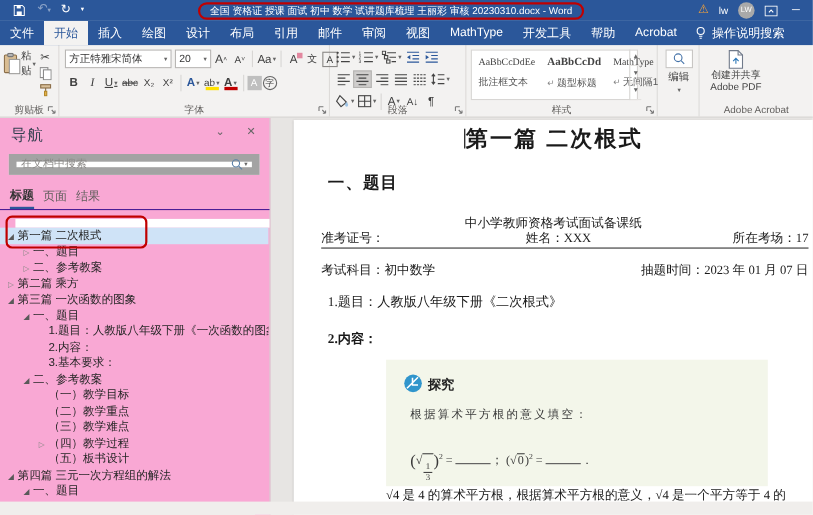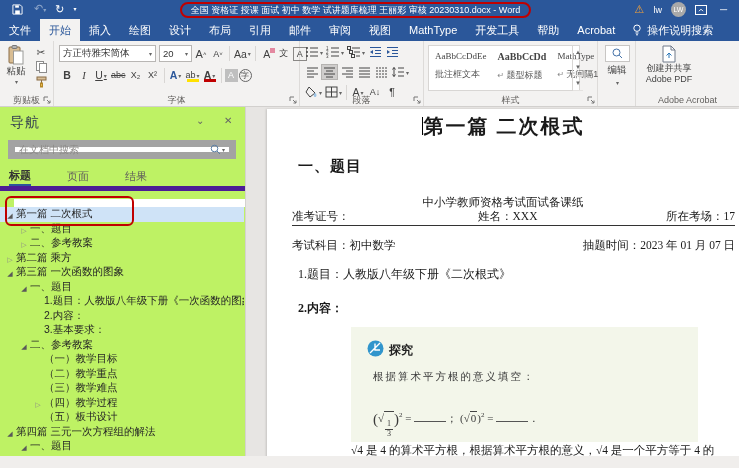--- a/index.html
+++ b/index.html
@@ -31,21 +31,21 @@
   .grp{position:absolute;top:0;bottom:0;border-right:1px solid #dddbd9}
   .grp-label{position:absolute;bottom:0;left:0;right:0;text-align:center;font-size:9px;color:#605e5c;line-height:11px}
   .dlg{position:absolute;bottom:2px;right:2px;width:8px;height:8px}
   .ib{height:16px;min-width:16px;display:inline-flex;align-items:center;justify-content:center;font-size:10.5px;color:#404040;position:relative;padding:0 1px}
   .dd{font-size:6px;color:#666;margin-left:1px}
   .vsep{width:1px;height:15px;background:#d8d6d4;margin:0 2px}
   .combo{height:17px;border:1px solid #b8b6b4;background:#fff;font-size:9.5px;display:flex;align-items:center;padding:0 3px;color:#333;white-space:nowrap}
   .combo .dd{margin-left:auto;padding-left:3px}
 
   .g-clip{left:0;width:54px}
-  .paste{position:absolute;left:3px;top:4px;width:26px;display:flex;flex-direction:column;align-items:center;font-size:9.5px;color:#444}
+  .paste{position:absolute;left:3px;top:4px;width:26px;display:flex;flex-direction:row;align-items:center;font-size:9.5px;color:#444}
   .minicol{position:absolute;left:33px;top:4px;display:flex;flex-direction:column;gap:2px;align-items:center}
   .minicol .ib{height:13px}
 
   .g-font{left:54px;width:246px}
   .frow{position:absolute;left:5px;display:flex;align-items:center;gap:1px}
   .r1{top:4px}.r2{top:26px}
   .bld{font-weight:bold}.ita{font-style:italic;font-family:"Liberation Serif",serif}.unl{text-decoration:underline}.stk{text-decoration:line-through;font-size:9px}
   .accentbar{position:absolute;left:2px;right:2px;bottom:1px;height:3px}
   .grow{font-size:11px}.shrink{font-size:9px}
   .apink{color:#404040}.apink::after{content:"";position:absolute;right:0;top:2px;width:5px;height:5px;background:#e388a0}
@@ -71,28 +71,28 @@
 
   .g-edit{left:598px;width:38px}
   .editbtn{position:absolute;left:4px;top:4px;width:30px;display:flex;flex-direction:column;align-items:center;gap:2px;font-size:9.5px;color:#444}
   .editbtn .box{border:1px solid #c8c6c4;background:#fff;padding:2px 6px}
 
   .g-acr{left:636px;width:103px;border-right:none}
   .acrbtn{position:absolute;top:4px;display:flex;flex-direction:column;align-items:center;font-size:9px;color:#444;line-height:11px;text-align:center}
   .acr1{left:4px;width:58px}.acr2{left:64px;width:36px}
 
   
-  .nav{position:absolute;top:107px;left:0;width:246px;bottom:0;background:#bef264;border-right:1px solid #d4d2d0;z-index:10}
+  .nav{position:absolute;top:107px;left:0;width:246px;bottom:0;background:#f9a8d4;border-right:1px solid #d4d2d0;z-index:10}
   .nav-title{position:absolute;top:7px;left:10px;font-size:14px;color:#333f50;letter-spacing:1px}
   .nav-chev{position:absolute;top:8px;left:196px;font-size:10px;color:#666}
   .nav-close{position:absolute;top:8px;left:224px;font-size:10px;color:#666}
   .sbox{position:absolute;top:33px;left:8px;right:9px;height:19px;background:#fff;border:7px solid #a3a3a3;display:flex;align-items:center;padding:0 4px}
   .sbox input{border:none;outline:none;flex:1;font-size:10px;color:#333;font-family:inherit;background:transparent}
   .sbox input::placeholder{color:#8a8886}
-  .ntabs{position:absolute;top:59px;left:0;right:0;height:25px;border-bottom:5px solid #4c1d95;display:flex;gap:36px;padding-left:9px;font-size:11px;color:#605e5c}
+  .ntabs{position:absolute;top:59px;left:0;right:0;height:25px;border-bottom:1px solid #4c1d95;display:flex;gap:8px;padding-left:9px;font-size:11px;color:#605e5c}
   .ntab{display:flex;align-items:center;height:100%}
   .ntab.active{color:#333;font-weight:bold;border-bottom:2px solid #2b579a}
   .blankrow{position:absolute;top:92px;left:14px;right:0;height:8px;background:#fff}
   .tree{position:absolute;top:100px;left:0;right:1px}
   .trow{height:14.5px;display:flex;align-items:center;font-size:10.5px;color:#262626;white-space:nowrap;overflow:hidden}
   .trow.sel{background:#cfe3f7}
   .l0{padding-left:4px}.l1{padding-left:18px}.l2{padding-left:32px}
   .tw{width:12px;min-width:12px;display:inline-block;text-align:center;color:#595959}
   .tw.exp::before{content:"◢";font-size:7px}
   .tw.col::before{content:"▷";font-size:7px;color:#8a8886}

